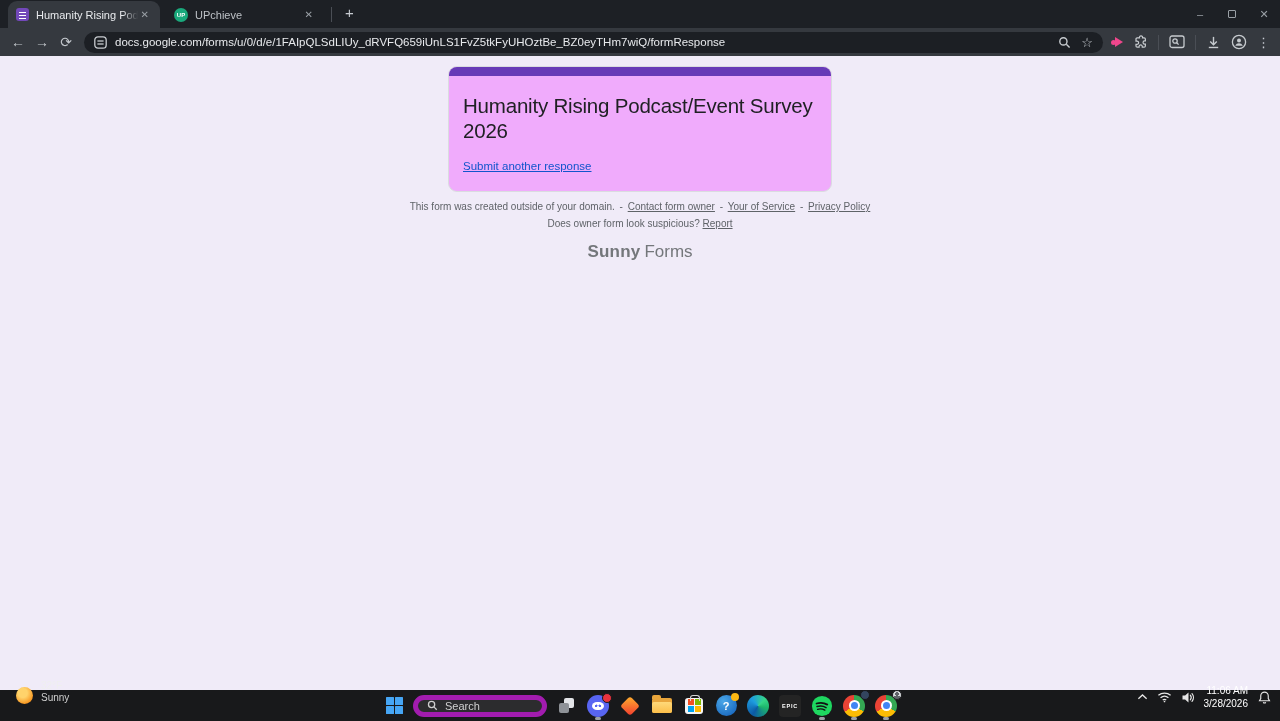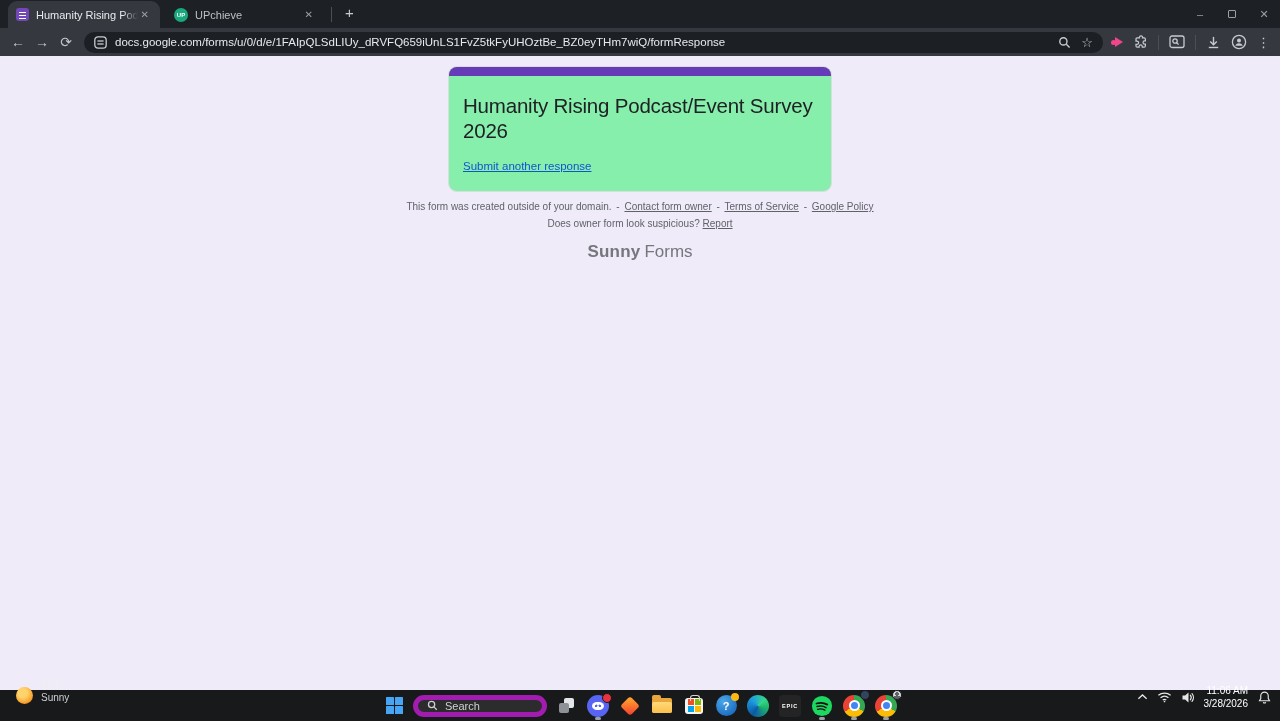--- a/index.html
+++ b/index.html
@@ -33,21 +33,21 @@
   .star { color:#c7cbd1; font-size:13px; margin-left:10px; }
   .toolbar-right { display:flex; align-items:center; gap:10px; padding-right:4px; }
   .ext-pink { display:flex; align-items:center; }
   .ext-pink .dot { width:5px; height:5px; border-radius:50%; background:#f0468c; margin-right:-1px; }
   .ext-pink .tri { width:0; height:0; border-left:8px solid #f0468c; border-top:5px solid transparent; border-bottom:5px solid transparent; }
   .tb-sep { width:1px; height:15px; background:#4a4e55; }
   .kebab { color:#c7cbd1; font-size:13px; letter-spacing:0; }
 
   
   .content { position:absolute; top:56px; left:0; right:0; height:634px; background:#f0ebf8; }
-  .form-card { width:384px; margin:10px auto 0; background:#86efac; border:1px solid #dadce0; border-radius:9px; overflow:hidden; }
+  .form-card { width:384px; margin:10px auto 0; background:#f0abfc; border:1px solid #dadce0; border-radius:9px; overflow:hidden; }
   .card-topbar { height:9px; background:#673ab7; }
   .card-body { padding:17px 14px 17px; }
   .form-title { font-size:20.5px; letter-spacing:-0.2px; color:#202124; line-height:1.22; font-weight:400; }
   .response-msg { margin-top:14px; font-size:11.5px; color:#202124; }
   .submit-link { display:inline-block; margin-top:17px; font-size:11.5px; color:#1155cc; text-decoration:underline; cursor:pointer; }
   .form-footer { margin-top:9px; text-align:center; font-size:10px; color:#5f6368; }
   .form-footer a { color:#5f6368; text-decoration:underline; cursor:pointer; }
   .sep { margin:0 2px; }
   .suspicious { margin-top:6px; text-align:center; font-size:10px; color:#5f6368; }
   .glogo { margin-top:13px; text-align:center; color:#74777b; }
@@ -207,23 +207,23 @@
       <div class="card-body">
         <div class="form-title">Humanity Rising Podcast/Event Survey 2026</div>
         <a class="submit-link">Submit another response</a>
       </div>
     </div>
     <div class="form-footer">
       <span>This form was created outside of your domain.</span>
       <span class="sep">-</span>
       <a>Contact form owner</a>
       <span class="sep">-</span>
-      <a>Terms of Service</a>
+      <a>Your of Service</a>
       <span class="sep">-</span>
-      <a>Google Policy</a>
+      <a>Privacy Policy</a>
     </div>
     <div class="suspicious">
       <span>Does owner form look suspicious?</span>
       <a style="color:#5f6368;text-decoration:underline;">Report</a>
     </div>
     <div class="glogo">
       <span class="g1">Sunny</span><span class="g2">Forms</span>
     </div>
   </div>
 

